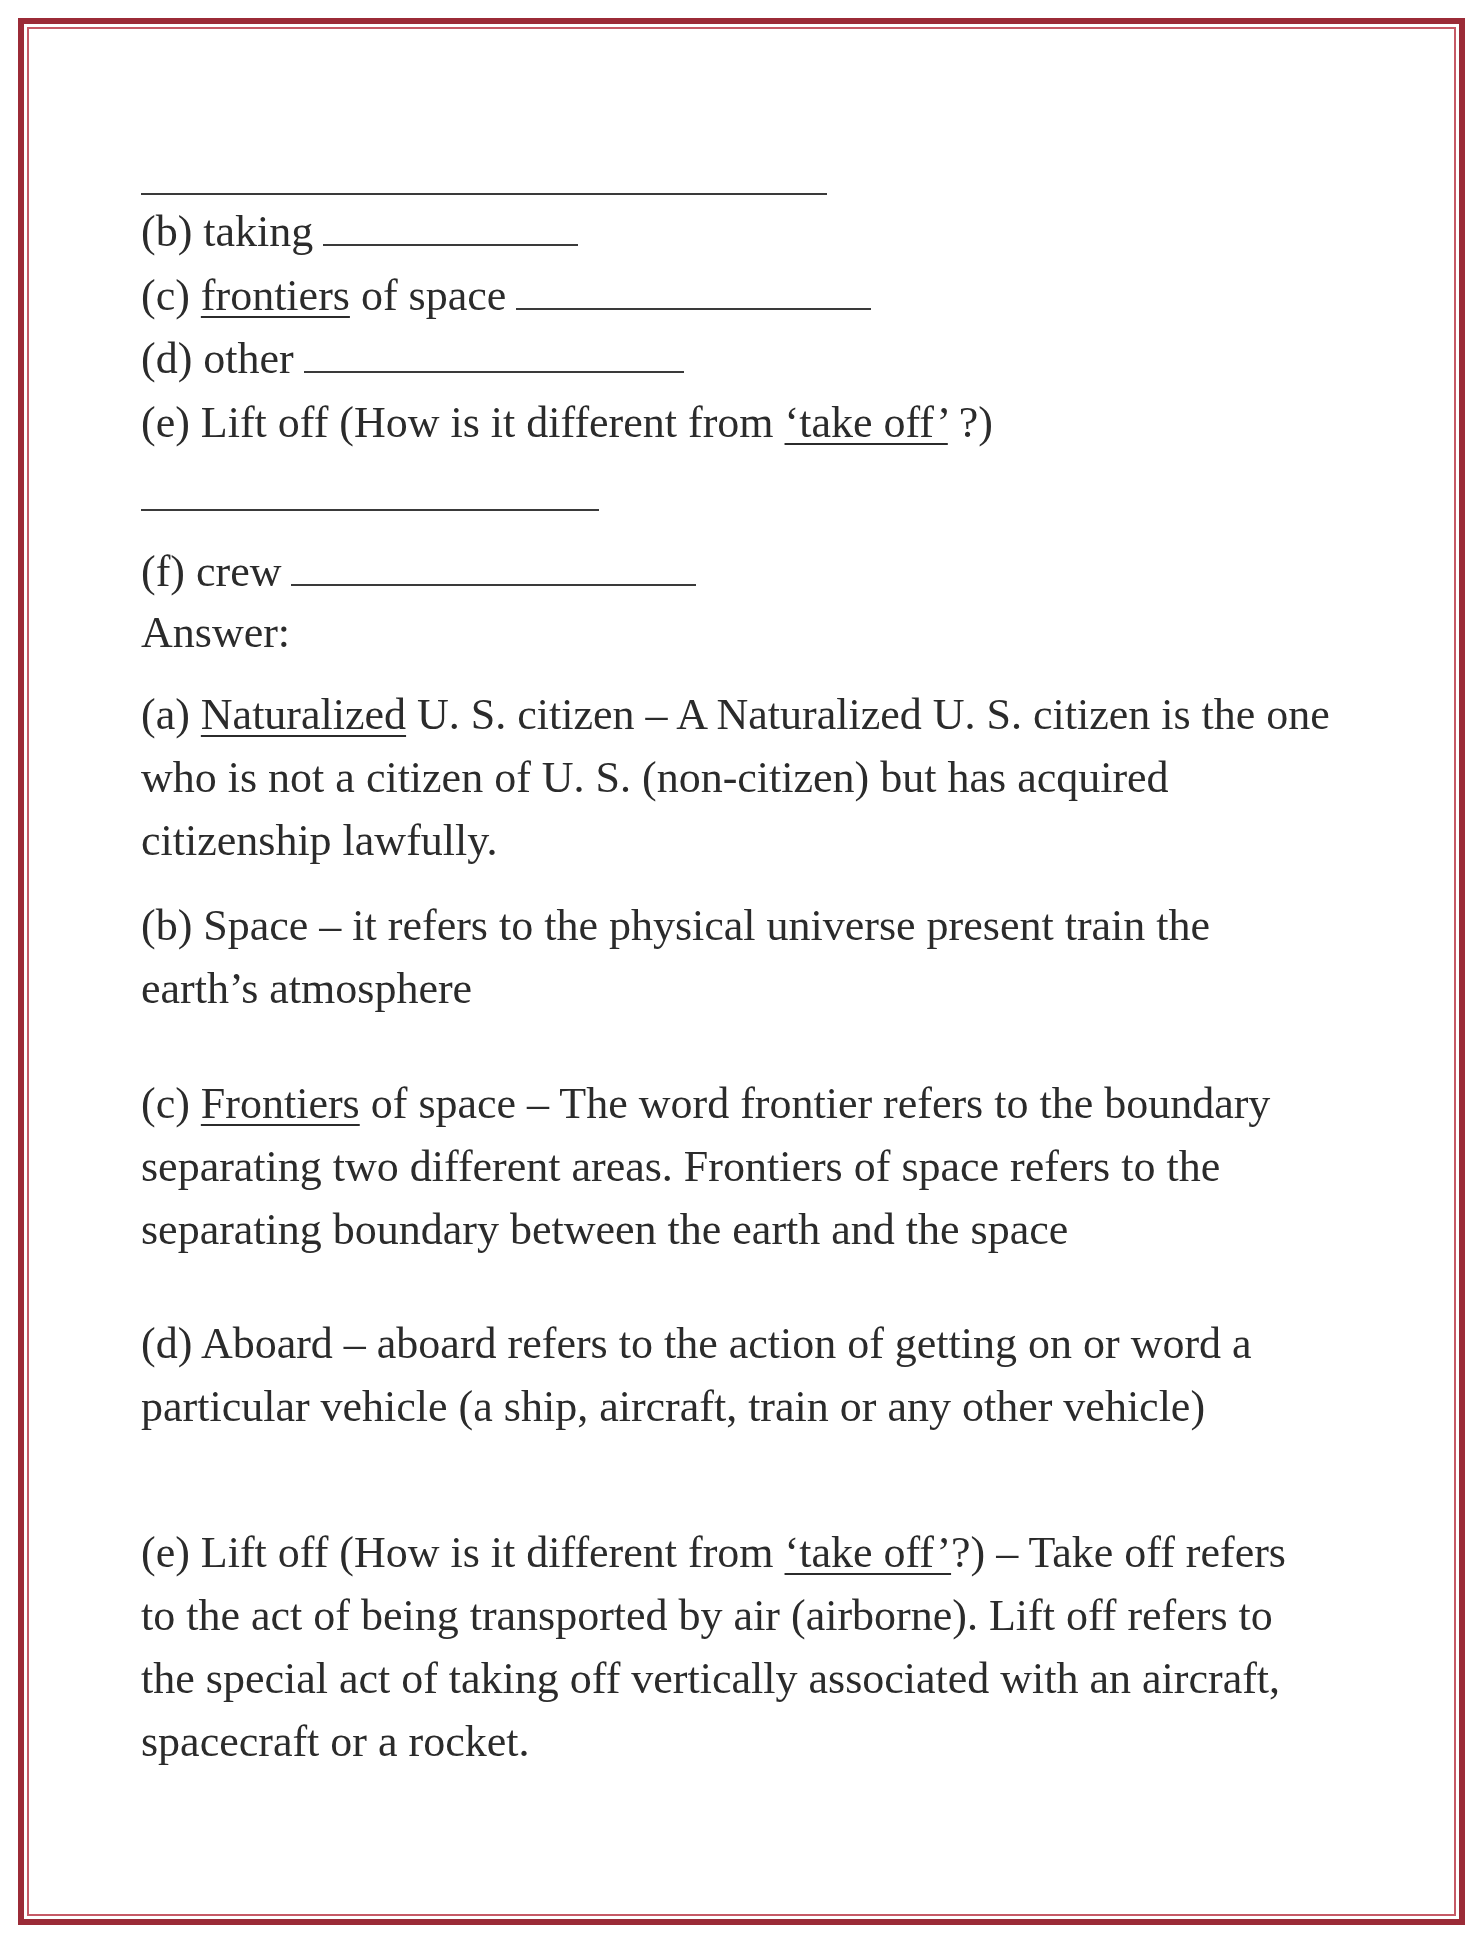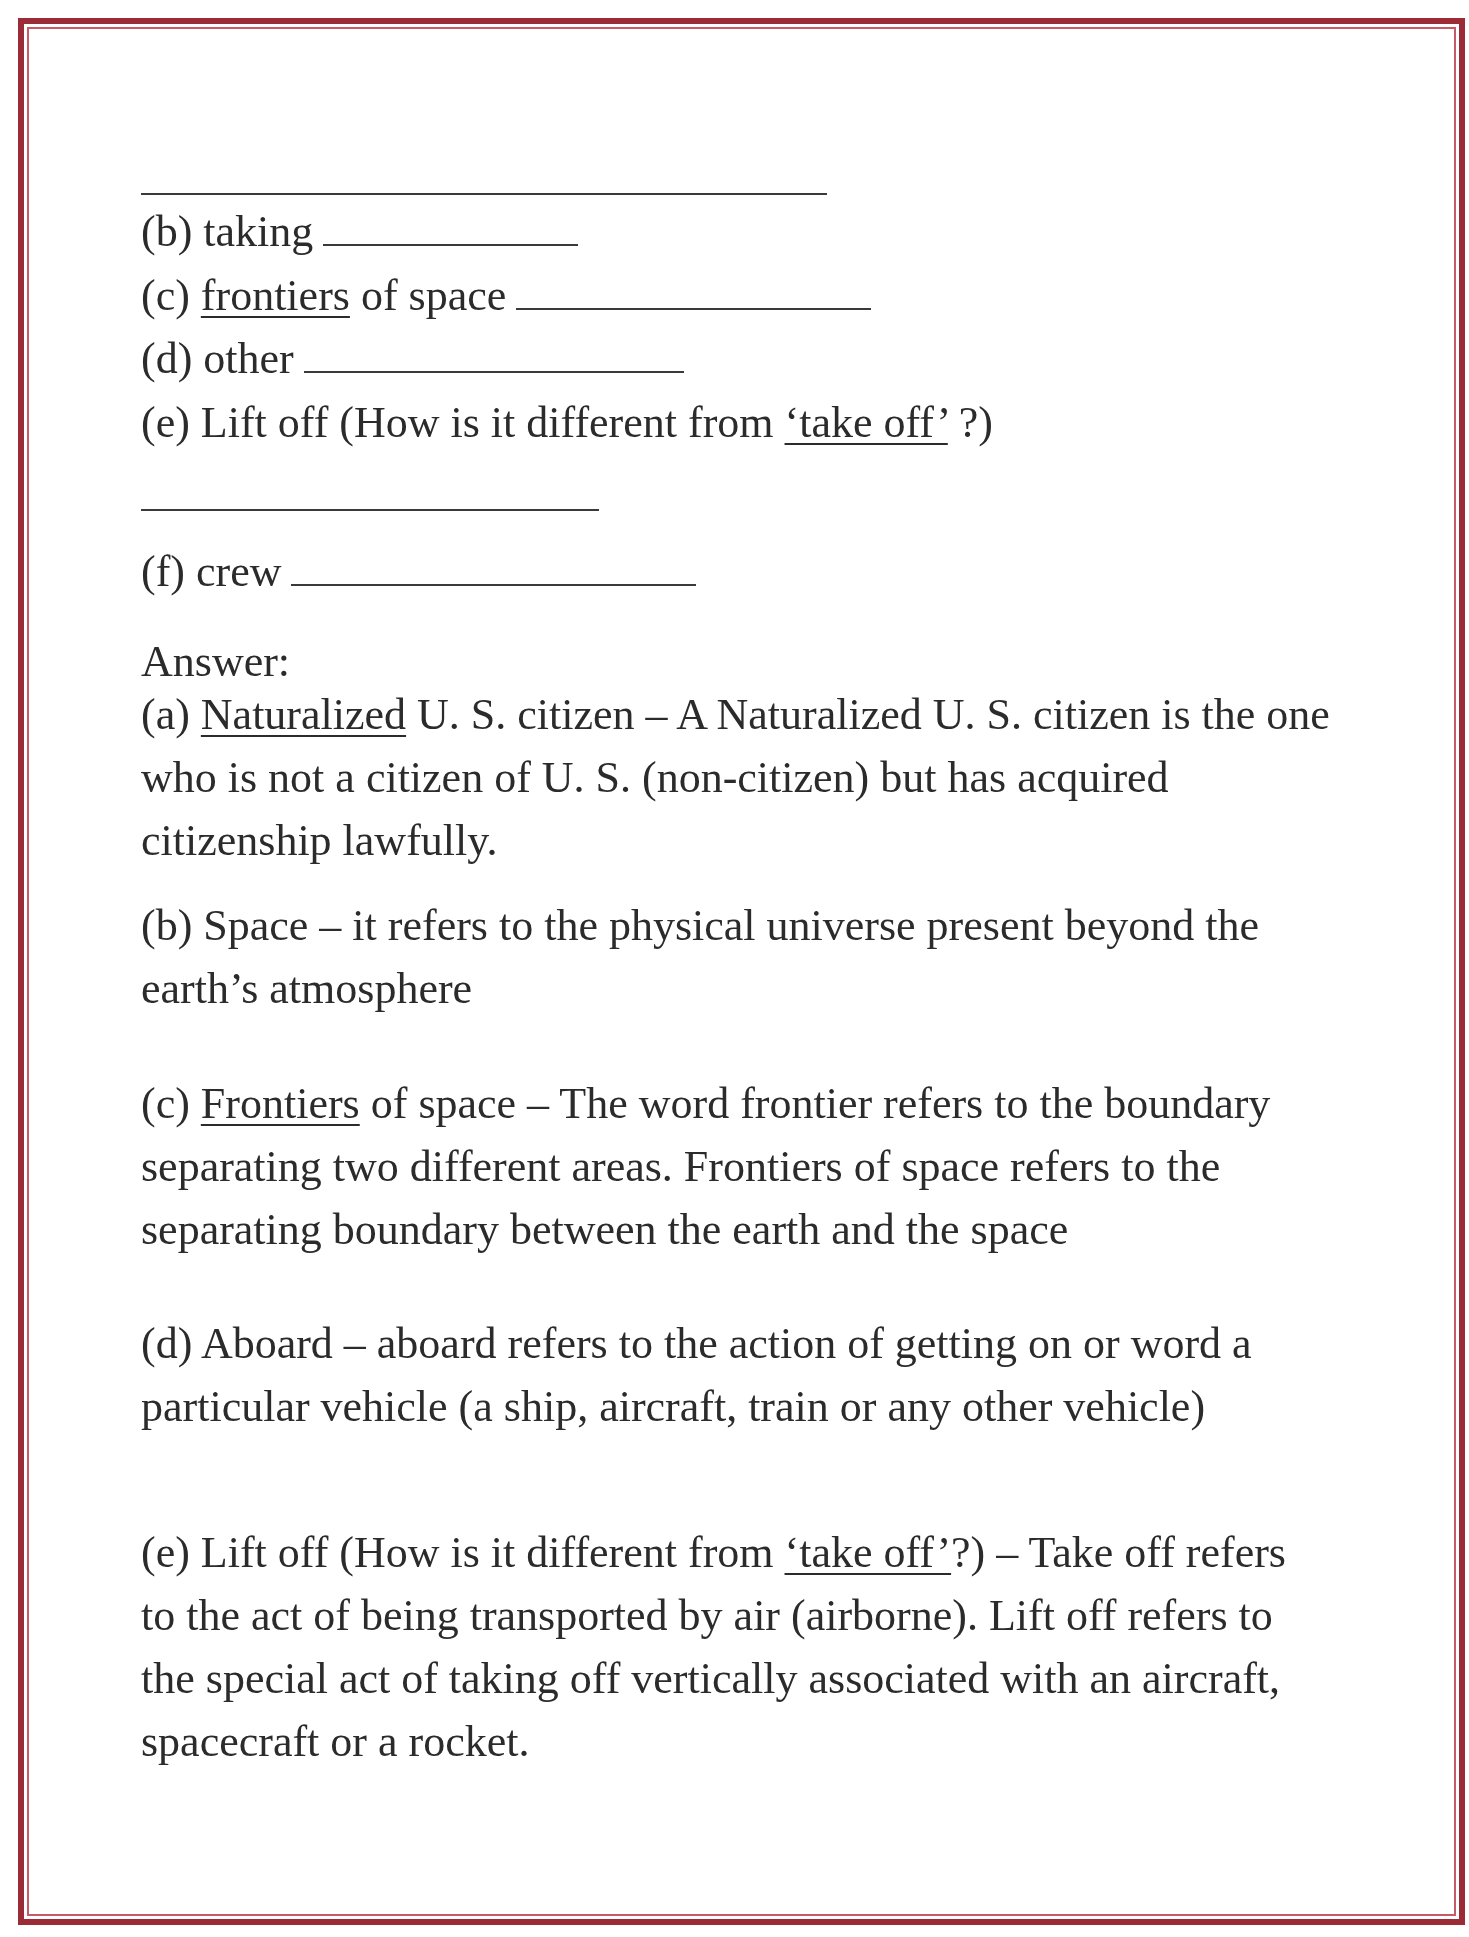--- a/index.html
+++ b/index.html
@@ -39,28 +39,28 @@
 
   <div class="line" style="top:391px;">
     <span>(e) Lift off (How is it different from </span><u>‘take off’</u><span> ?)</span>
   </div>
   <div class="rule" style="top:509px; width:458px;"></div>
 
   <div class="line" style="top:540px;">
     <span>(f) crew</span><span class="blank" style="width:405px;"></span>
   </div>
 
-  <div class="line" style="top:601px;margin-top:29px;">Answer:</div>
+  <div class="line" style="top:601px;">Answer:</div>
 
   <div class="para" style="top:683px;">
     <span>(a) </span><u>Naturalized</u><span> U. S. citizen – A Naturalized U. S. citizen is the one who is not a citizen of U. S. (non-citizen) but has acquired citizenship lawfully.</span>
   </div>
 
   <div class="para" style="top:894px;">
-    <span> (b) Space – it refers to the physical universe present beyond the earth’s atmosphere</span>
+    <span> (b) Space – it refers to the physical universe present train the earth’s atmosphere</span>
   </div>
 
   <div class="para" style="top:1072px;">
     <span> (c) </span><u>Frontiers</u><span> of space – The word frontier refers to the boundary separating two different areas. Frontiers of space refers to the separating boundary between the earth and the space</span>
   </div>
 
   <div class="para" style="top:1312px;">
     <span> (d) Aboard – aboard refers to the action of getting on or word a particular vehicle (a ship, aircraft, train or any other vehicle)</span>
   </div>
 

